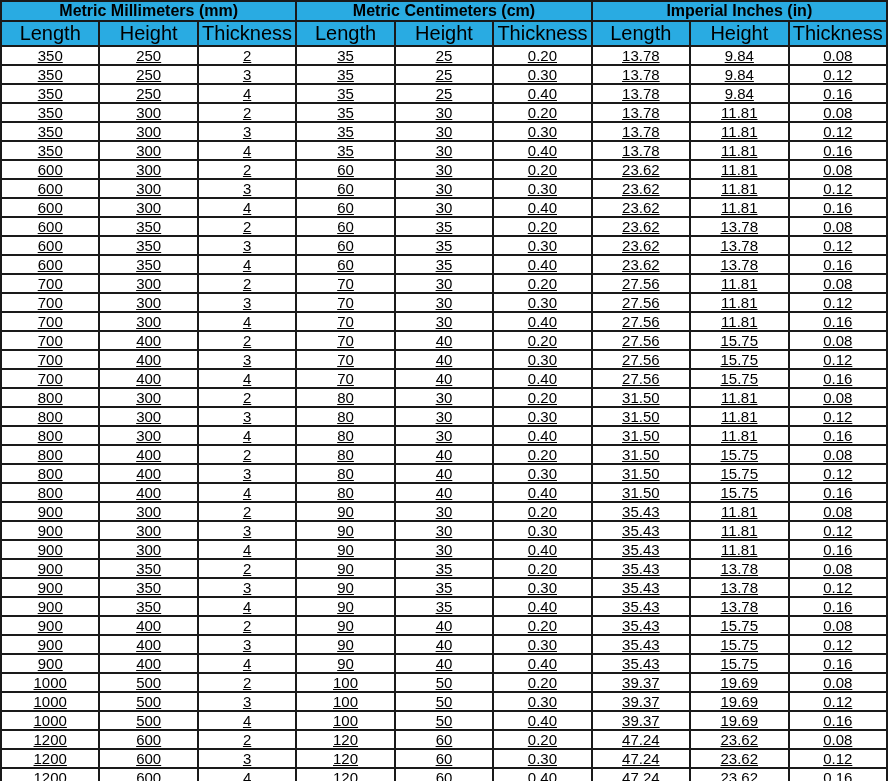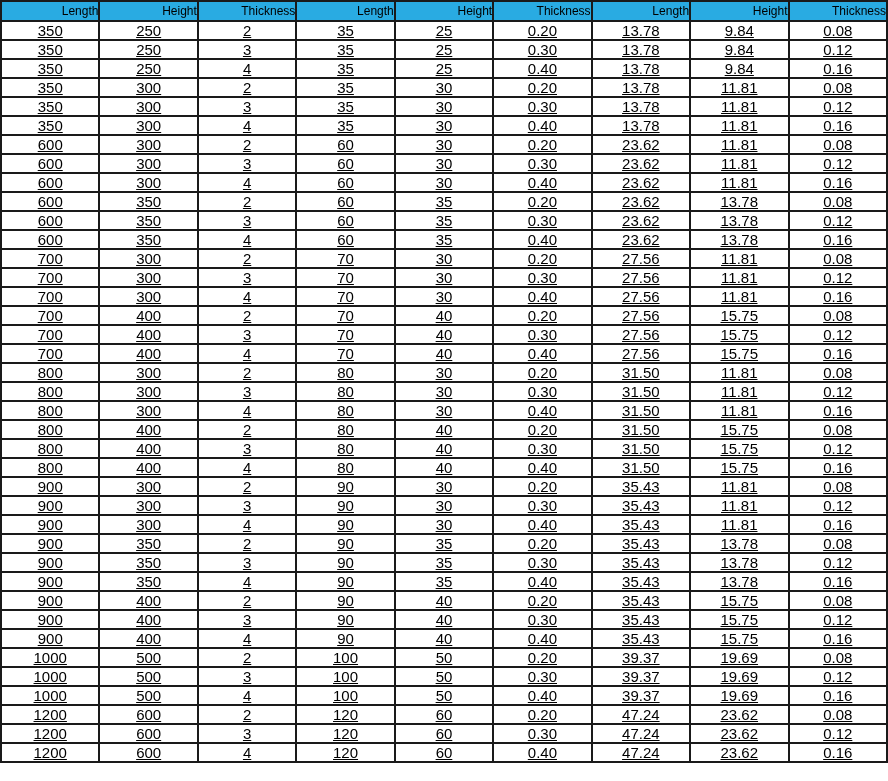--- a/index.html
+++ b/index.html
@@ -36,40 +36,44 @@
   thead th {
     background: var(--header-bg);
   }
   tr.group-row th {
     height: 18px;
     font-size: 16px;
     font-weight: bold;
   }
   tr.cols-row th {
     height: 18px;
-    font-size: 12px;
+    font-size: 20px;
     font-weight: normal;
-    text-align: right;
   }
   tbody tr {
     height: 19px;
     text-decoration: underline;
   }
   tbody td {
     background: var(--row-bg);
     font-size: 15px;
     line-height: 1;
   }
 </style>
 </head>
 <body>
 
 <div class="table-wrap">
   <table>
     <thead>
+      <tr class="group-row">
+        <th colspan="3">Metric Millimeters (mm)</th>
+        <th colspan="3">Metric Centimeters (cm)</th>
+        <th colspan="3">Imperial Inches (in)</th>
+      </tr>
       <tr class="cols-row">
         <th>Length</th>
         <th>Height</th>
         <th>Thickness</th>
         <th>Length</th>
         <th>Height</th>
         <th>Thickness</th>
         <th>Length</th>
         <th>Height</th>
         <th>Thickness</th>

